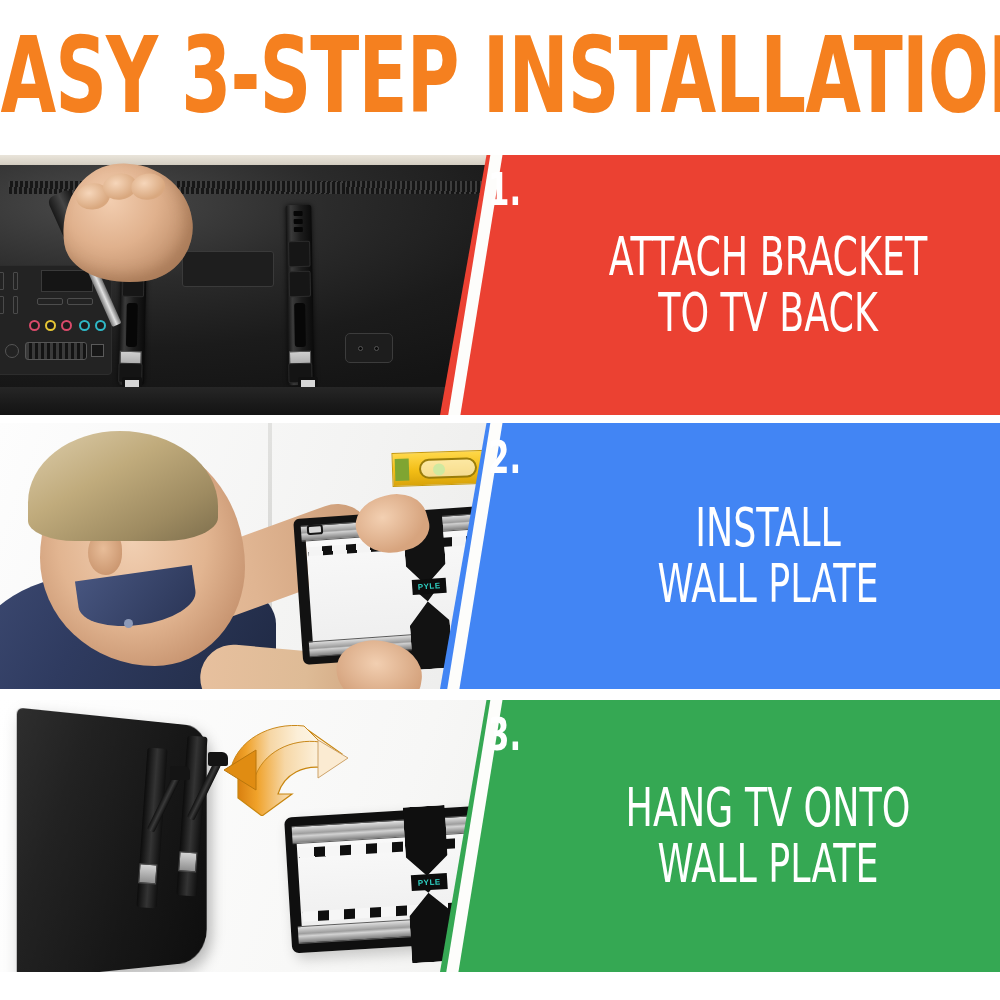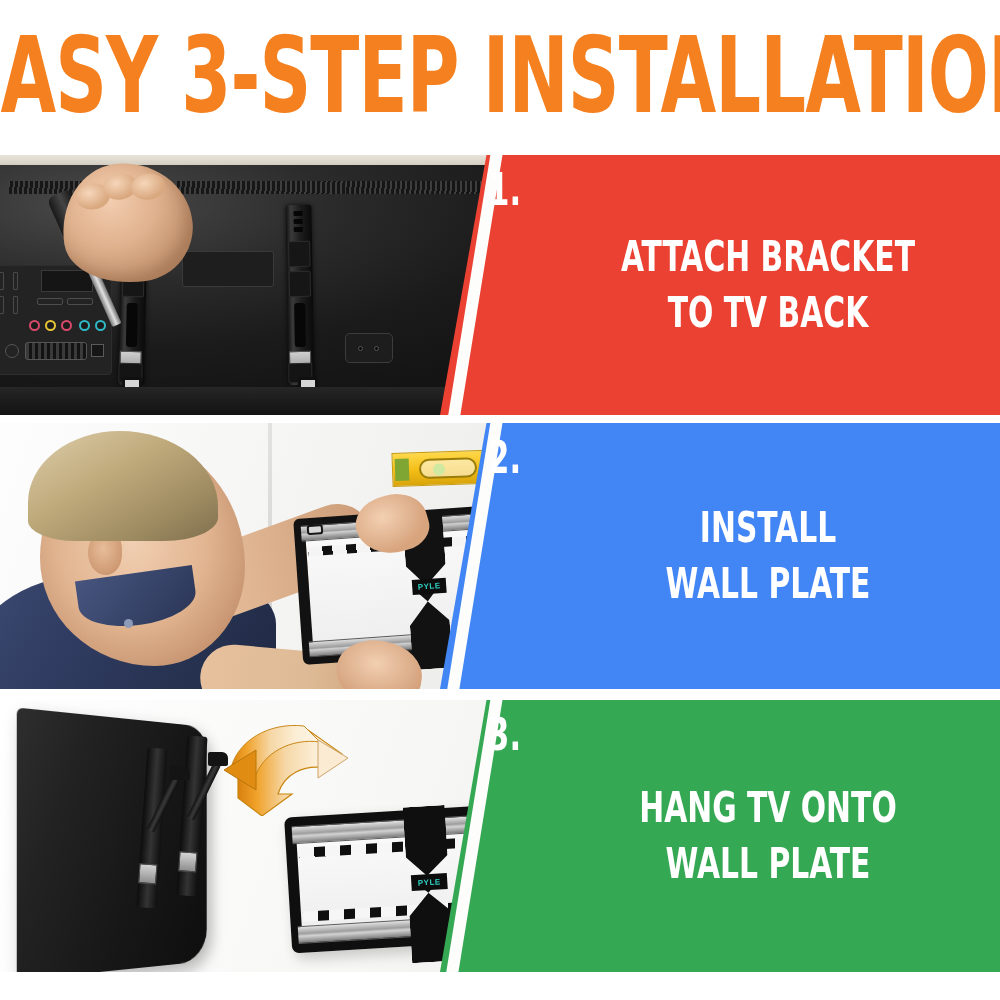--- a/index.html
+++ b/index.html
@@ -49,22 +49,22 @@
     position:absolute; left:48px; top:10px;
     font-family:"Liberation Sans Narrow","DejaVu Sans Condensed","Liberation Sans",sans-serif;
     font-weight:bold; font-size:38px; color:#ffffff;
     transform:scaleX(0.9) scaleY(1.15); transform-origin:left top;
   }
   .wedge-label{
     position:absolute; left:120px; right:24px; top:50%;
     transform:translateY(-50%);
     text-align:center;
     font-family:"Liberation Sans Narrow","DejaVu Sans Condensed","Liberation Sans",sans-serif;
-    font-weight:bold; color:#ffffff;
-    font-size:36px; line-height:56px; letter-spacing:0px;
+    font-weight:normal; color:#ffffff;
+    font-size:44px; line-height:56px; letter-spacing:0px;
     text-transform:uppercase;
   }
   .wedge-label span{ display:block; transform:scaleX(0.92) scaleY(1.2); }
 
   
   .p1-wallstrip{
     position:absolute; left:0; top:0; width:520px; height:14px;
     background:linear-gradient(180deg,#e9e4da 0%,#d8d2c6 60%,#bfb9ad 100%);
   }
   .p1-tv{

